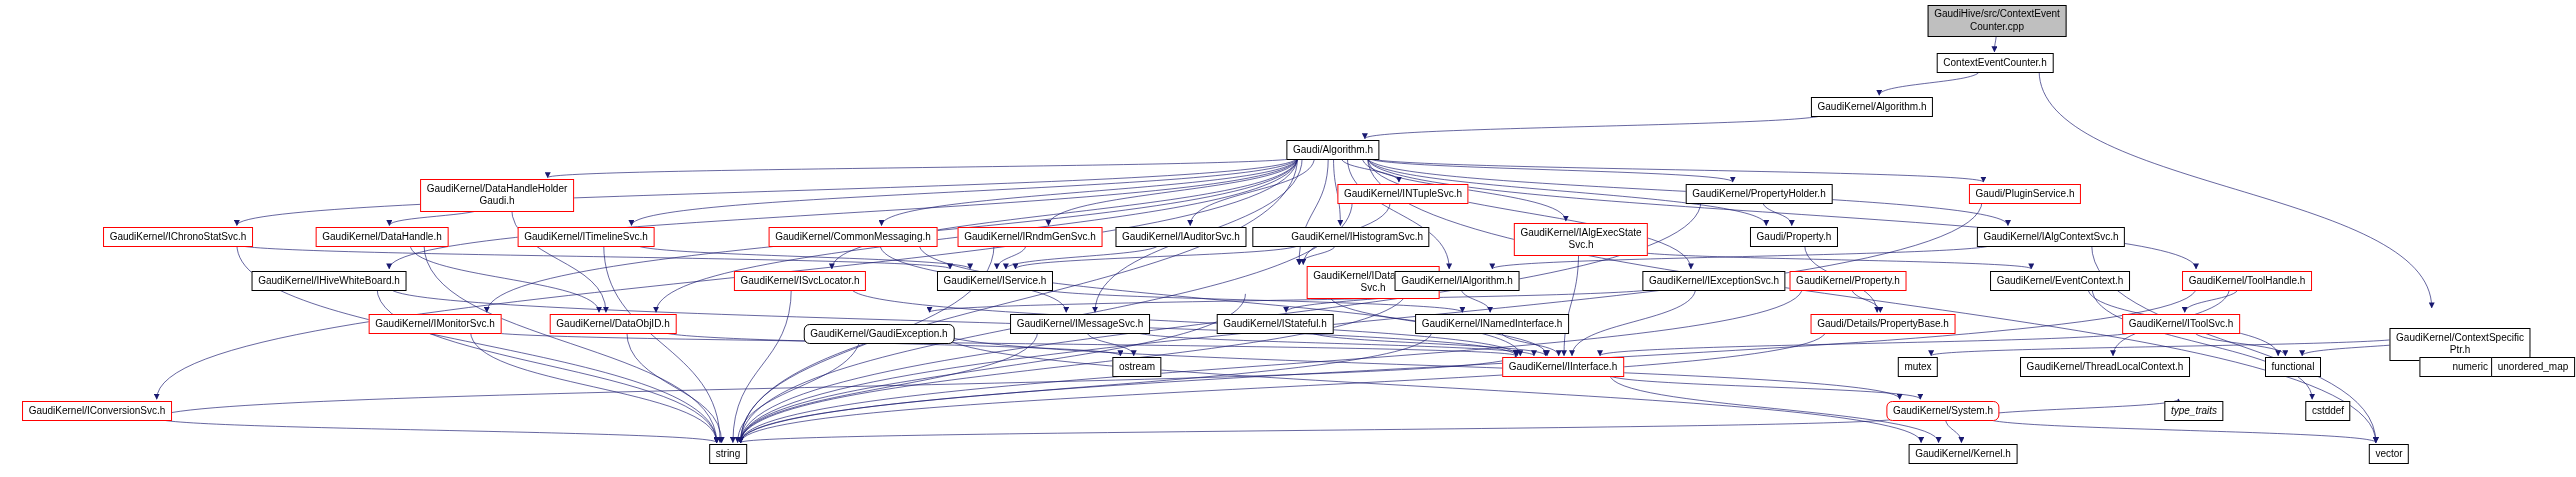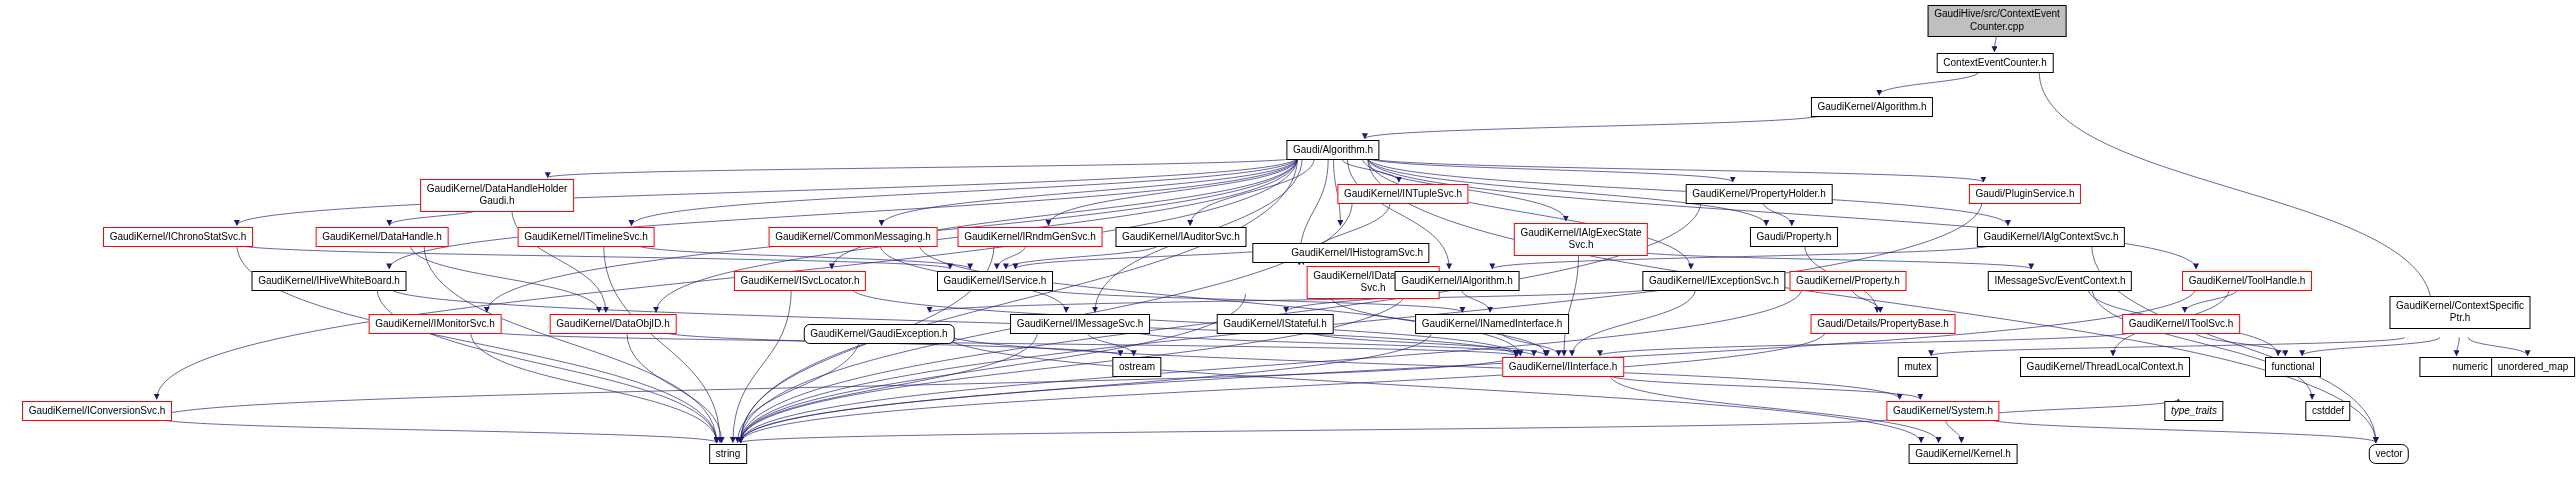--- a/index.html
+++ b/index.html
@@ -172,54 +172,54 @@
 Gaudi.h</div>
       <div class="node red" style="left: 1403px; top: 184px;">GaudiKernel/INTupleSvc.h</div>
       <div class="node" style="left: 1759px; top: 184px;">GaudiKernel/PropertyHolder.h</div>
       <div class="node red" style="left: 2025px; top: 184px;">Gaudi/PluginService.h</div>
       <div class="node red" style="left: 178px; top: 227px;">GaudiKernel/IChronoStatSvc.h</div>
       <div class="node red" style="left: 382px; top: 227px;">GaudiKernel/DataHandle.h</div>
       <div class="node red" style="left: 586px; top: 227px;">GaudiKernel/ITimelineSvc.h</div>
       <div class="node red" style="left: 853px; top: 227px;">GaudiKernel/CommonMessaging.h</div>
       <div class="node red" style="left: 1030px; top: 227px;">GaudiKernel/IRndmGenSvc.h</div>
       <div class="node" style="left: 1181px; top: 227px;">GaudiKernel/IAuditorSvc.h</div>
-      <div class="node" style="left: 1341px; top: 243px; padding-left: 38px;">GaudiKernel/IHistogramSvc.h</div>
+      <div class="node" style="left: 1341px; top: 227px; padding-left: 38px;">GaudiKernel/IHistogramSvc.h</div>
       <div class="node red" style="left: 1581px; top: 223px;">GaudiKernel/IAlgExecState
 Svc.h</div>
       <div class="node" style="left: 1794px; top: 227px;">Gaudi/Property.h</div>
       <div class="node" style="left: 2051px; top: 227px;">GaudiKernel/IAlgContextSvc.h</div>
       <div class="node" style="left: 329px; top: 271px;">GaudiKernel/IHiveWhiteBoard.h</div>
       <div class="node red" style="left: 800px; top: 271px;">GaudiKernel/ISvcLocator.h</div>
       <div class="node" style="left: 995px; top: 271px;">GaudiKernel/IService.h</div>
       <div class="node red" style="left: 1373px; top: 266px;">GaudiKernel/IDataProvider
 Svc.h</div>
       <div class="node" style="left: 1457px; top: 271px;">GaudiKernel/IAlgorithm.h</div>
       <div class="node" style="left: 1714px; top: 271px;">GaudiKernel/IExceptionSvc.h</div>
       <div class="node red" style="left: 1848px; top: 271px;">GaudiKernel/Property.h</div>
-      <div class="node" style="left: 2060px; top: 271px;">IMessageSvc/EventContext.h</div>
+      <div class="node" style="left: 2060px; top: 271px;">GaudiKernel/EventContext.h</div>
       <div class="node red" style="left: 2247px; top: 271px;">GaudiKernel/ToolHandle.h</div>
       <div class="node red" style="left: 435px; top: 314px;">GaudiKernel/IMonitorSvc.h</div>
       <div class="node red" style="left: 613px; top: 314px;">GaudiKernel/DataObjID.h</div>
       <div class="node" style="left: 879px; top: 324px; border-radius: 6px;">GaudiKernel/GaudiException.h</div>
       <div class="node" style="left: 1080px; top: 314px;">GaudiKernel/IMessageSvc.h</div>
       <div class="node" style="left: 1275px; top: 314px;">GaudiKernel/IStateful.h</div>
       <div class="node" style="left: 1492px; top: 314px;">GaudiKernel/INamedInterface.h</div>
       <div class="node red" style="left: 1883px; top: 314px;">Gaudi/Details/PropertyBase.h</div>
       <div class="node red" style="left: 2181px; top: 314px;">GaudiKernel/IToolSvc.h</div>
-      <div class="node" style="left: 2460px; top: 296px;">GaudiKernel/ContextSpecific
+      <div class="node" style="left: 2460px; top: 328px;">GaudiKernel/ContextSpecific
 Ptr.h</div>
       <div class="node" style="left: 1137px; top: 357px;">ostream</div>
       <div class="node red" style="left: 1563px; top: 357px;">GaudiKernel/IInterface.h</div>
       <div class="node" style="left: 1918px; top: 357px;">mutex</div>
       <div class="node" style="left: 2105px; top: 357px;">GaudiKernel/ThreadLocalContext.h</div>
       <div class="node" style="left: 2293px; top: 357px;">functional</div>
       <div class="node" style="left: 2457px; top: 357px; padding-left: 32px;">numeric</div>
       <div class="node" style="left: 2533px; top: 357px;">unordered_map</div>
       <div class="node red" style="left: 97px; top: 401px;">GaudiKernel/IConversionSvc.h</div>
-      <div class="node red" style="left: 1943px; top: 401px;">GaudiKernel/System.h</div>
+      <div class="node red" style="left: 1943px; top: 401px; border-radius: 6px;">GaudiKernel/System.h</div>
       <div class="node" style="left: 2194px; top: 401px; font-style: italic;">type_traits</div>
       <div class="node" style="left: 2328px; top: 401px;">cstddef</div>
       <div class="node" style="left: 728px; top: 444px;">string</div>
       <div class="node" style="left: 1963px; top: 444px;">GaudiKernel/Kernel.h</div>
-      <div class="node" style="left: 2389px; top: 444px; border-radius: 7px;">vector</div>
+      <div class="node" style="left: 2389px; top: 444px;">vector</div>
     </div>
 </div>
 
 
 </body></html>

